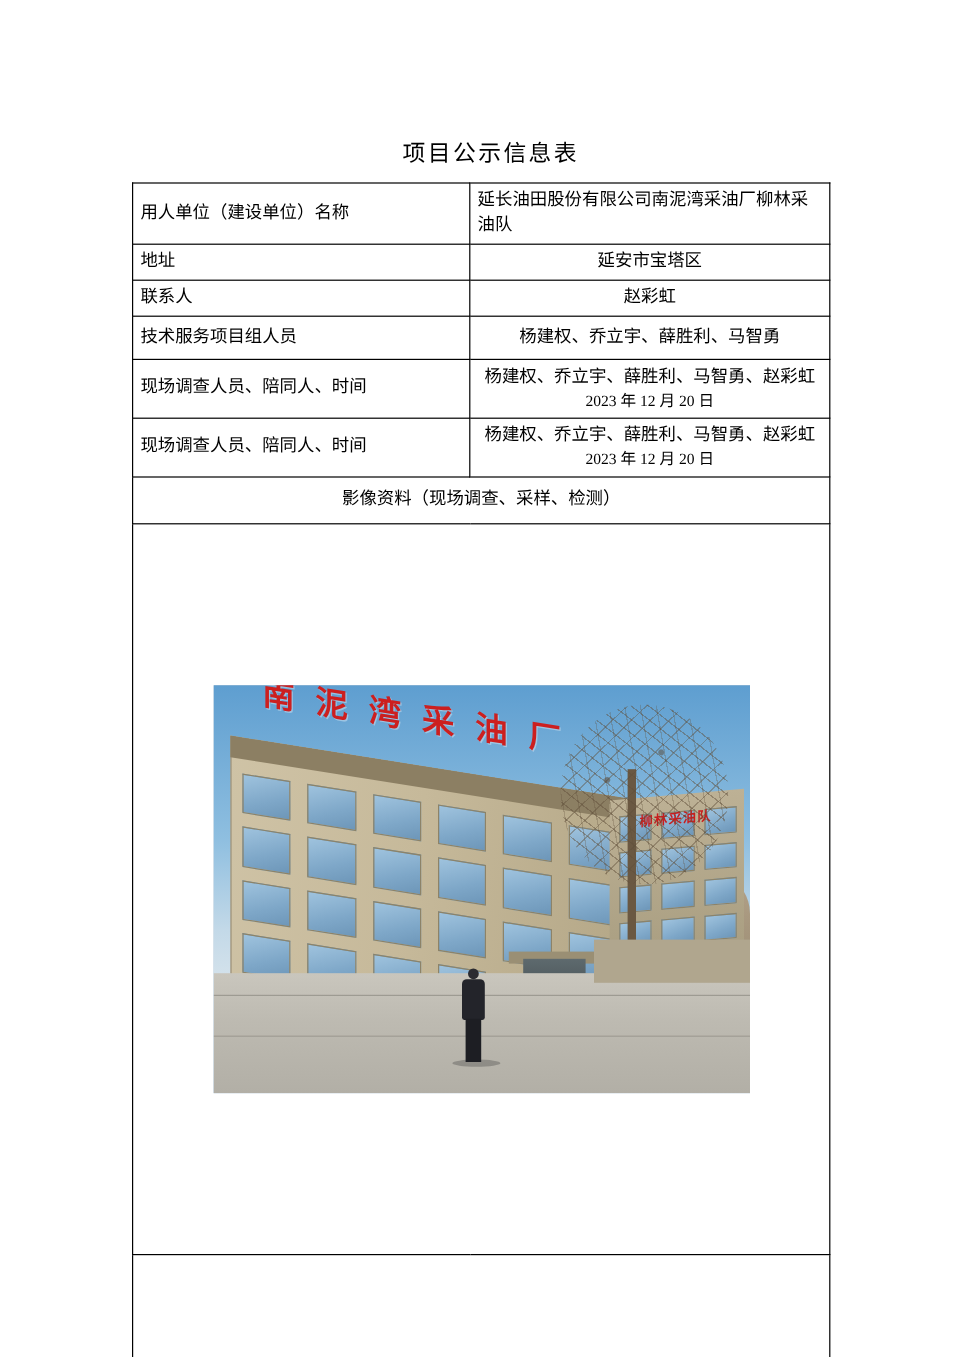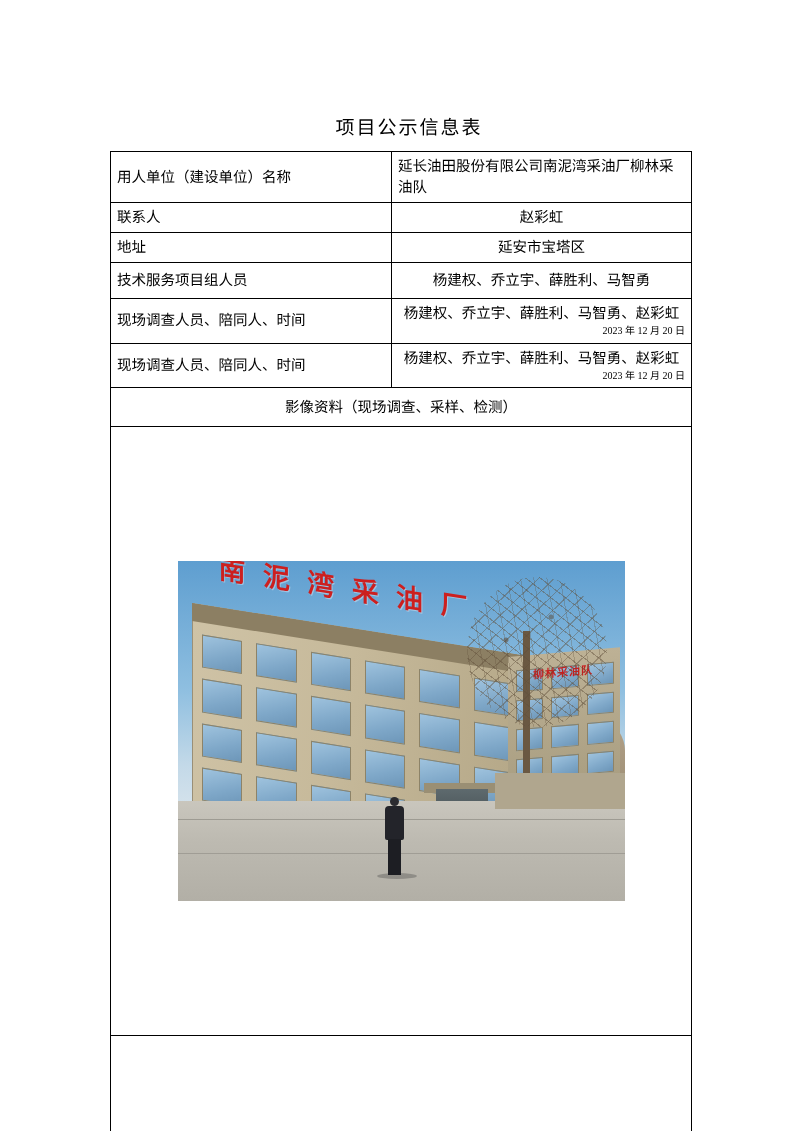--- a/index.html
+++ b/index.html
@@ -56,22 +56,21 @@
   }
   .row-h1 { height: 44px; }
   .row-h2 { height: 29px; }
   .row-h3 { height: 36px; font-family: Liberation Serif, serif; }
   .row-h4 { height: 40px; }
   .two-line {
     line-height: 1.35;
     font-family: Liberation Serif, serif;
   }
   .date-line {
-    font-size: 10px;
-    text-align: right;
+    font-size: 13px;
   }
   .media-header-cell {
     text-align: center;
     height: 30px;
     font-size: 15px;
   }
   .media-cell {
     height: 600px;
     text-align: center;
     vertical-align: top;
@@ -236,26 +235,26 @@
 
   <div class="doc-title">项目公示信息表</div>
 
   <table class="info-table">
     <tbody>
       <tr class="row-h1">
         <td class="label-cell">用人单位（建设单位）名称</td>
         <td class="value-cell value-left">延长油田股份有限公司南泥湾采油厂柳林采油队</td>
       </tr>
       <tr class="row-h2">
+        <td class="label-cell">地址</td>
+        <td class="value-cell">延安市宝塔区</td>
+      </tr>
+      <tr class="row-h2">
         <td class="label-cell">联系人</td>
         <td class="value-cell">赵彩虹</td>
-      </tr>
-      <tr class="row-h2">
-        <td class="label-cell">地址</td>
-        <td class="value-cell">延安市宝塔区</td>
       </tr>
       <tr class="row-h3">
         <td class="label-cell">技术服务项目组人员</td>
         <td class="value-cell">杨建权、乔立宇、薛胜利、马智勇</td>
       </tr>
       <tr class="row-h4">
         <td class="label-cell">现场调查人员、陪同人、时间</td>
         <td class="value-cell two-line">
           <div>杨建权、乔立宇、薛胜利、马智勇、赵彩虹</div>
           <div class="date-line">2023 年 12 月 20 日</div>

